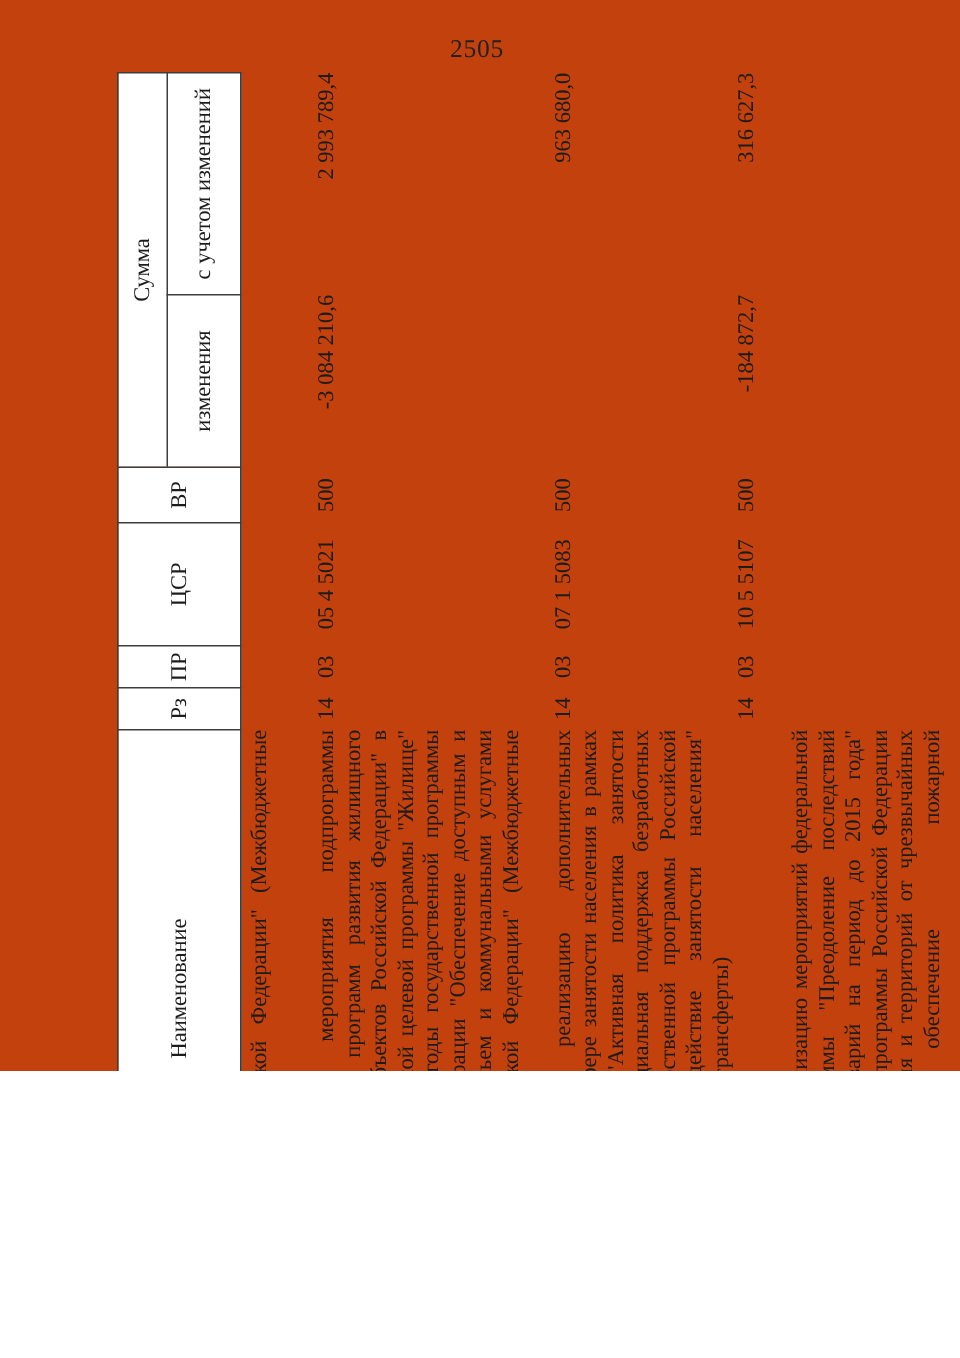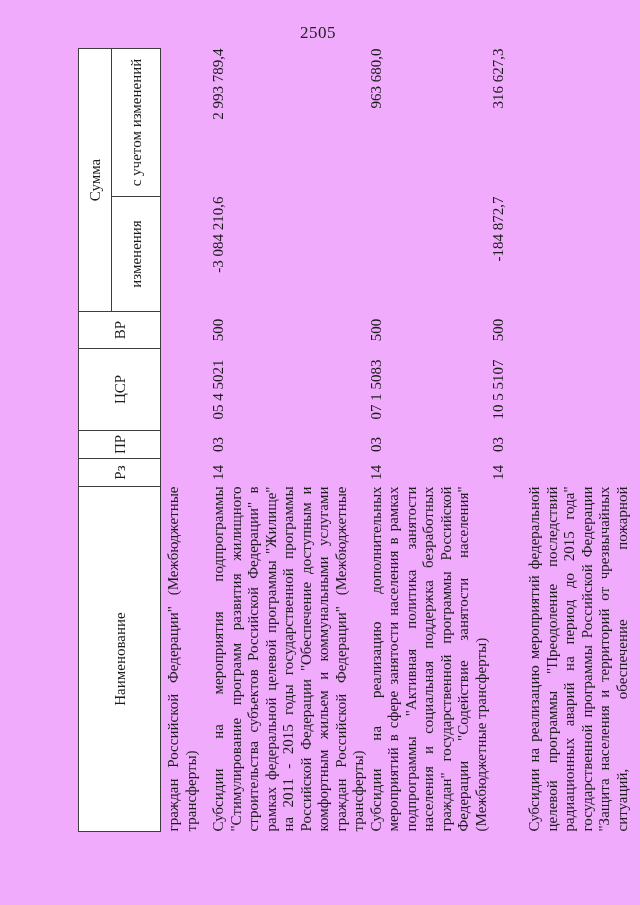--- a/index.html
+++ b/index.html
@@ -2,22 +2,22 @@
 <html><head>
 <meta charset="utf-8">
 <style>
   html, body {
     margin: 0; padding: 0;
     background: #ffffff;
   }
   #page {
     position: relative;
     width: 640px;
-    height: 905px;
-    background: #f0abfc;
+    height: 714px;
+    background: #c2410c;
     overflow: hidden;
     font-family: "Liberation Serif", "DejaVu Serif", serif;
     color: #1c1c1c;
   }
   #page-number {
     position: absolute;
     left: 300px;
     top: 23px;
     font-size: 17px;
     letter-spacing: 0.5px;

